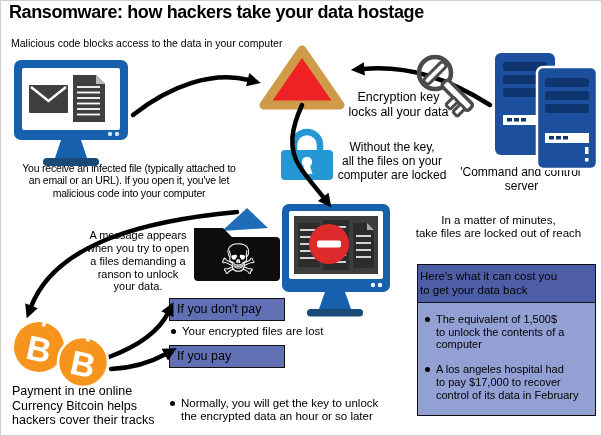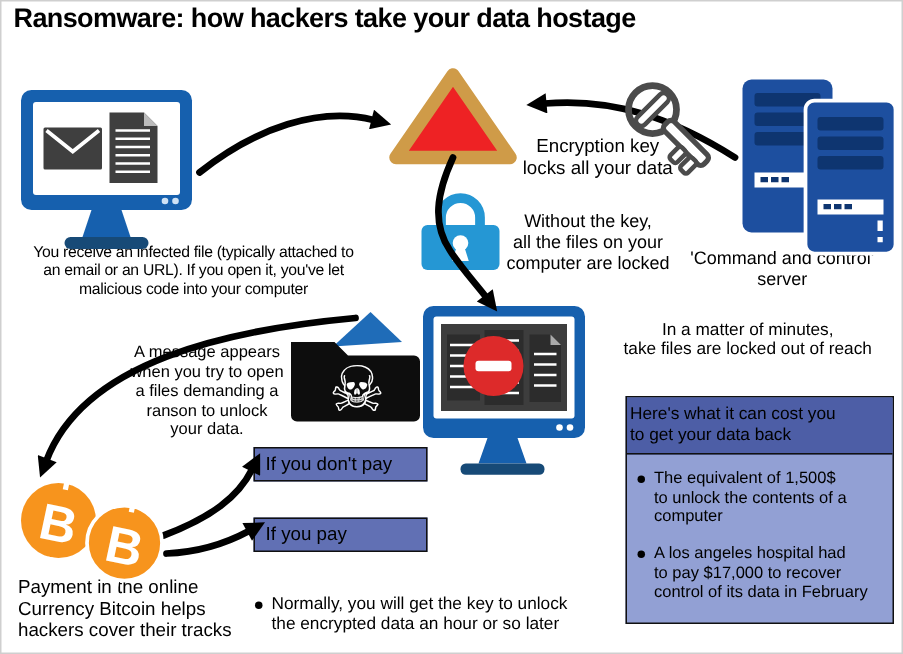--- a/index.html
+++ b/index.html
@@ -23,20 +23,21 @@
                 font-size:11.5px;padding:4px 2px;line-height:1.25}
   .panel-body{padding:10px 4px 13px 7px;display:flex;flex-direction:column;gap:12px}
   .panel-body .txt{font-size:11px;white-space:pre}
 </style>
 </head>
 <body>
 
 <div class="canvas">
 
   <h1 class="title">Ransomware: how hackers take your data hostage</h1>
+  <div class="abs txt subtitle">Malicious code blocks access to the data in your computer</div>
 
   <div class="abs txt center" style="left:0;top:161px;width:256px;font-size:10.5px;letter-spacing:-0.2px">You receive an infected file (typically attached to
 an email or an URL). If you open it, you've let
 malicious code into your computer</div>
   <div class="abs txt center" style="left:325px;top:89px;width:145px;font-size:12.5px">Encryption key
 locks all your data</div>
   <div class="abs txt center" style="left:321px;top:139px;width:140px;font-size:12px">Without the key,
 all the files on your
 computer are locked</div>
   <div class="abs txt center" style="left:443px;top:164px;width:155px;font-size:12px">'Command and control'
@@ -160,20 +161,24 @@
     </g>
     <circle cx="92" cy="82" r="2.2" fill="#fff"></circle>
       <circle cx="99" cy="82" r="2.2" fill="#fff"></circle>
     <polygon points="44,89 64,89 70,106 38,106" style="fill:var(--monitor-blue,#1660ae)"></polygon>
     <rect x="26" y="106" width="56" height="7.5" rx="3.5" style="fill:var(--base-navy,#174a77)"></rect>
   </svg>
 
   <div class="abs box" style="left:168px;top:297px">
     <span>If you don't pay</span>
   </div>
+  <div class="abs bullet-row" style="left:170px;top:324px;width:210px">
+    <span class="dot"></span>
+    <span class="txt" style="font-size:11.5px">Your encrypted files are lost</span>
+  </div>
 
   <div class="abs box" style="left:168px;top:344px">
     <span>If you pay</span>
   </div>
   <div class="abs bullet-row" style="left:169px;top:396px;width:260px">
     <span class="dot"></span>
     <span class="txt" style="font-size:11.5px">Normally, you will get the key to unlock
 the encrypted data an hour or so later</span>
   </div>
 

